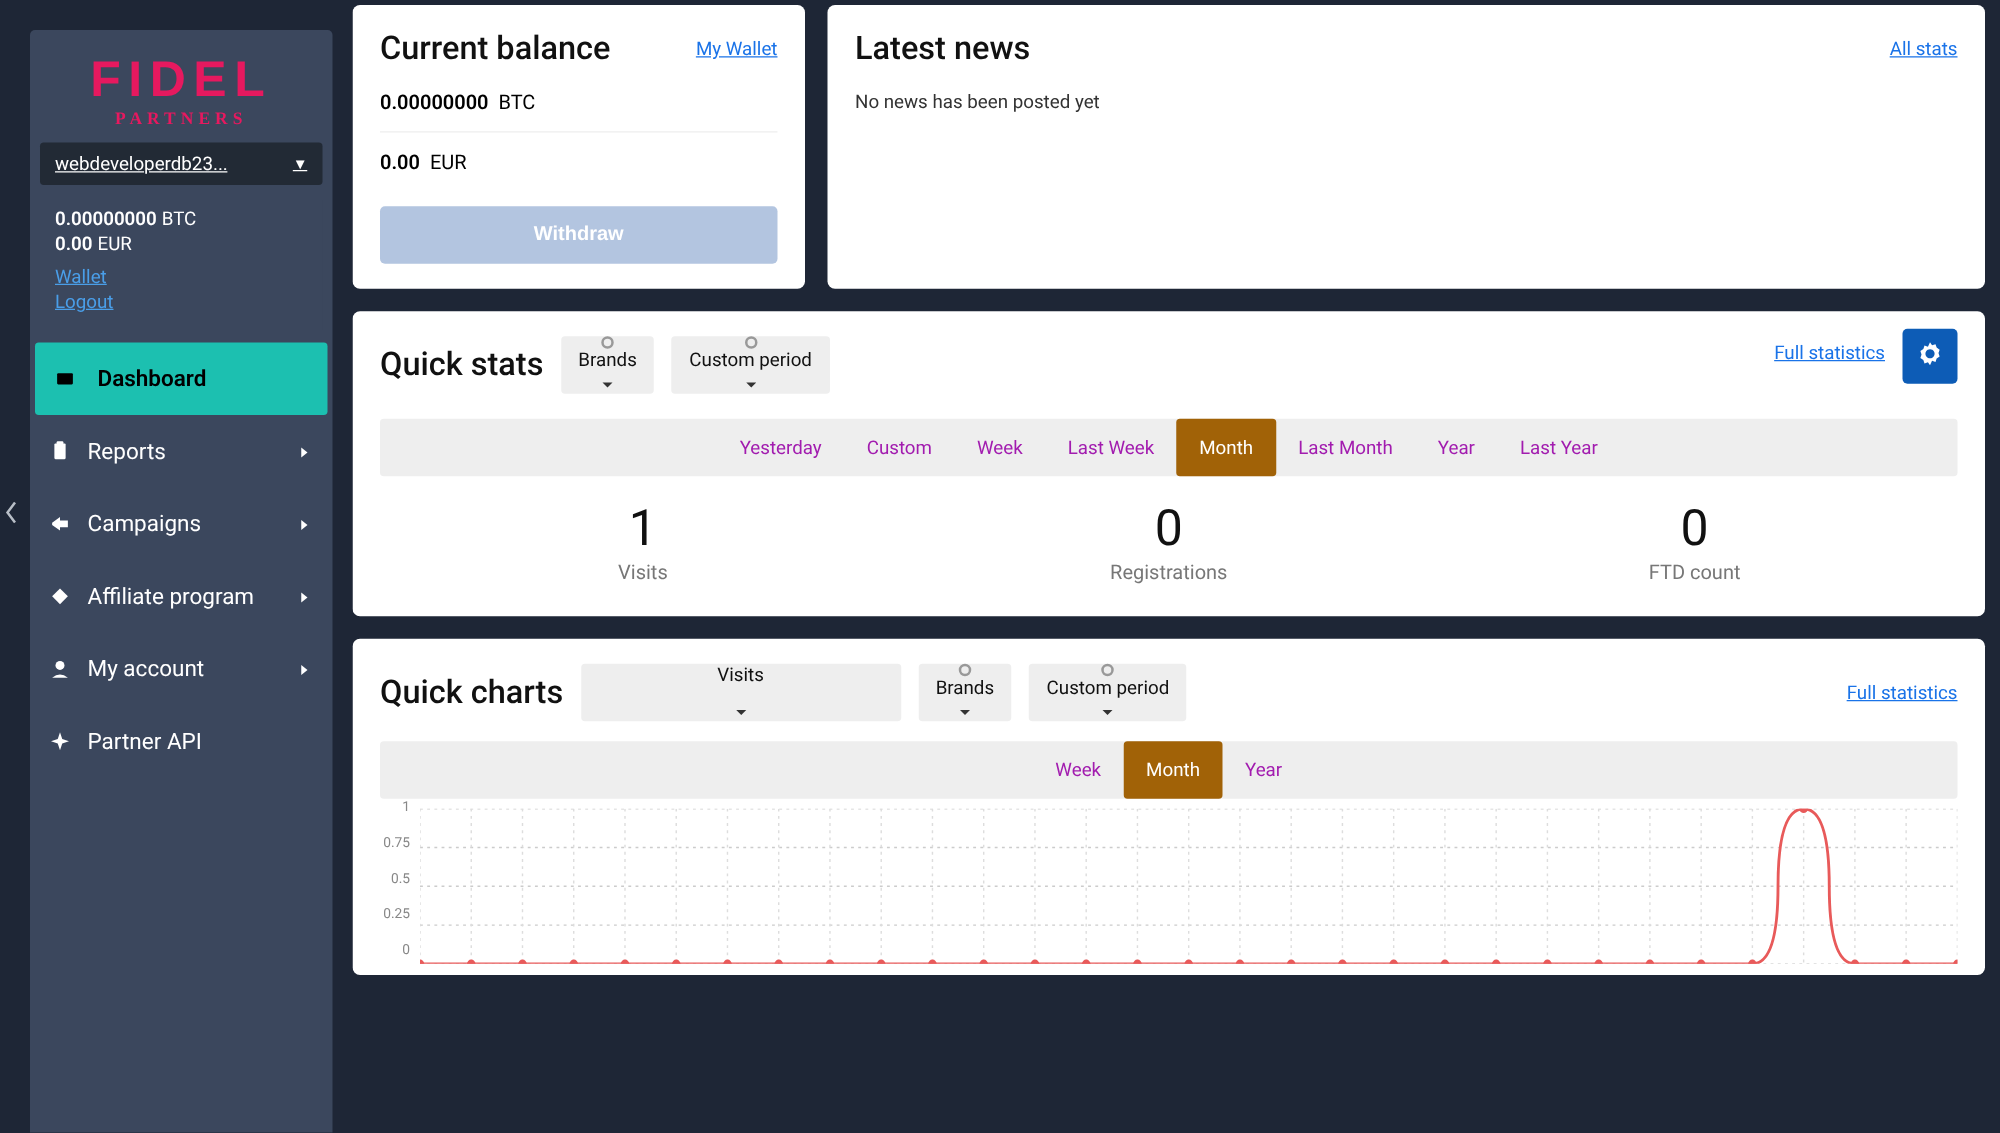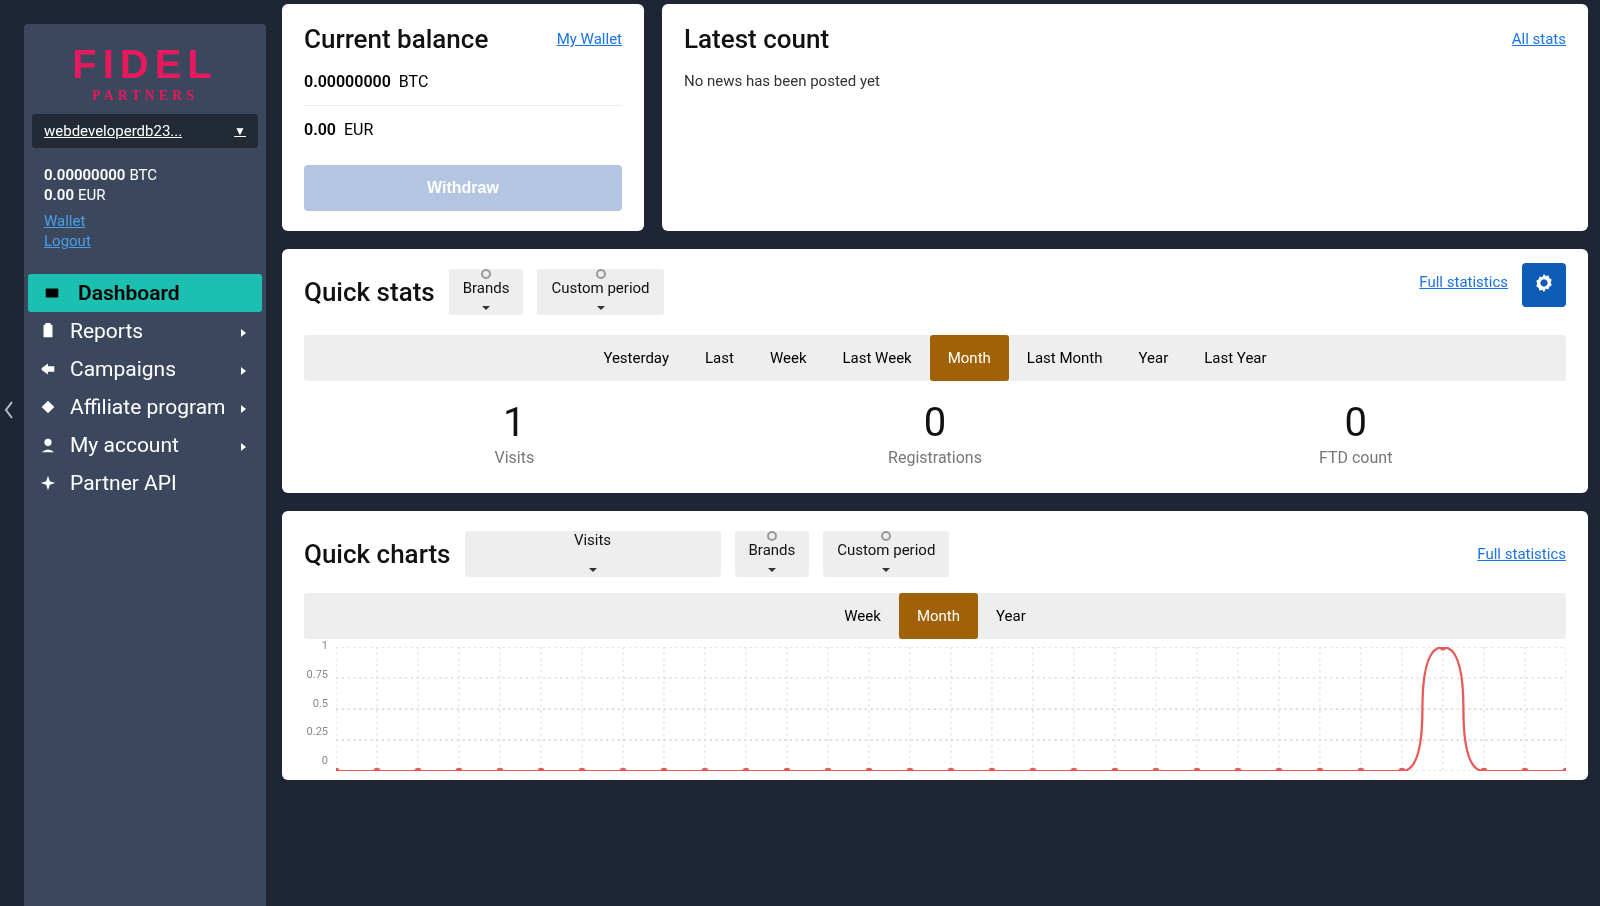--- a/index.html
+++ b/index.html
@@ -15,21 +15,21 @@
 .logo { width: 100%; padding: 20px 20px 10px; text-align:center;}
 .logo-main { font-size: 40px; font-weight: 900; letter-spacing: 6px; color: #e6195f; line-height: 1; font-family: Arial, sans-serif;}
 .logo-sub { font-size: 14px; letter-spacing: 4px; color:#e6195f; margin-top:4px; font-weight:700;font-family:Liberation Serif, serif;}
 .account-box { margin: 0 8px; background:#222a35; border-radius:3px; padding: 8px 12px; display:flex; align-items:center; justify-content:space-between; color:#fff; cursor:pointer;}
 .account-box span { text-decoration: underline; white-space:nowrap; overflow:hidden; text-overflow:ellipsis; max-width:160px;}
 .balance-box { margin: 12px 8px 0; background:#3b475d; padding: 6px 12px 14px; }
 .balance-box .line { font-size: 15px; margin-bottom: 2px; font-weight:600;}
 .balance-box .cur { font-weight:400; margin-left:4px;}
 .balance-box a { display:block; color:#4a9ee8; text-decoration:underline; font-size:15px; margin-top:8px;}
 .nav { margin-top: 10px;}
-.nav-item { display:flex; align-items:center; height:38px; padding:0 10px; color:#fff; font-size:21px; cursor:pointer; position:relative;}
+.nav-item { display:flex; align-items:center; height:58px; padding:0 10px; color:#fff; font-size:18px; cursor:pointer; position:relative;}
 .nav-item.active { background:#1cc0b0; color:#000; font-weight:600; border-radius:3px; margin:0 4px;}
 .nav-item.active .nav-label { color:#000; margin-left:4px;}
 .nav-ico { width:28px; display:flex; justify-content:center; margin-right:8px;}
 .nav-ico svg { width:18px; height:18px; fill:#fff;}
 .nav-item.active .nav-ico svg { fill:#000;}
 .nav-label { flex:1; text-align:left;}
 .nav-caret { width:16px;}
 .nav-caret svg { width:8px; height:10px; fill:#fff;}
 
 
@@ -55,21 +55,21 @@
 .qstats { width:100%; position:relative;}
 .qstats-controls { display:flex; align-items:center; gap:14px;}
 .dd { background:#eee; border-radius:3px; height:46px; padding:0 14px; display:flex; align-items:center; cursor:pointer; font-size:15px;flex-direction:column;}
 .dd .dot{ width:10px;height:10px;border:2px solid #999;border-radius:50%;}
 .dd .lbl{ color:#111;}
 .dd .car svg{width:10px;height:6px;fill:#333;}
 .gear { position:absolute; top:14px; right:22px; width:44px; height:44px; background:#0d5cb6; border-radius:4px; display:flex; align-items:center; justify-content:center; cursor:pointer;}
 .gear svg{width:22px;height:22px;fill:#fff;}
 .fullstats { position:absolute; right:80px; top:24px;}
 .tabrow { background:#eee; border-radius:3px; height:46px; margin-top:4px; display:flex; align-items:center; justify-content:center; gap:0;}
-.tab { padding:0 18px; height:46px; display:flex; align-items:center; font-size:15px; color:#000000; cursor:pointer;}
+.tab { padding:0 18px; height:46px; display:flex; align-items:center; font-size:15px; color:#a21caf; cursor:pointer;}
 .tab.active { background:#a16207; color:#fff; border-radius:3px;}
 .statsrow { display:flex; margin-top:18px; margin-bottom:6px;}
 .stat { flex:1; text-align:center;}
 .stat-val { font-size:40px; font-weight:400; color:#111;}
 .stat-lbl { font-size:16px; color:#777; margin-top:2px;}
 .dd.plain { background:#eee; width:256px; justify-content:space-between;}
 .ylabels { position:absolute; left:0; top:0; bottom:0; width:28px; font-size:11px; color:#888; text-align:right;}
 .chart-wrap { position:relative; height:115px; margin-top:6px; padding-left:32px;}
 .grid-area { position:absolute; left:32px; right:0; top:2px; bottom:0;}
 
@@ -176,21 +176,21 @@
           <span class="cur">BTC</span>
         </div>
       <div class="balline">
           <span>0.00</span>
           <span class="cur">EUR</span>
         </div>
       <button class="withdraw-btn">Withdraw</button>
     </section>
     <section class="card newscard">
       <div class="card-head">
-        <h2 class="card-title">Latest count</h2>
+        <h2 class="card-title">Latest news</h2>
         <a class="link">All stats</a>
       </div>
       <div class="newsbody">No news has been posted yet</div>
     </section>
   </div>
 
   <section class="card qstats" style="margin-bottom:18px;">
     <div class="qstats-controls">
       <h2 class="card-title">Quick stats</h2>
       <div class="dd">
@@ -209,21 +209,21 @@
       </div>
     </div>
     <a class="link fullstats">Full statistics</a>
     <div class="gear">
       <span><svg viewBox="0 0 24 24">
             <path d="M12 8 a4 4 0 1 0 0.01 0 Z M12 2 l1.8 2.6 3-1 1 3 2.6 1.8 -1 3 1 3 -2.6 1.8 -1 3 -3 -1 L12 22 l-1.8-2.6 -3 1 -1-3 L3.6 15.6 l1-3 -1-3 L6.2 7.8 l1-3 3 1 Z" fill="#fff"></path>
           </svg></span>
     </div>
     <div class="tabrow" id="qs-tabs" style="margin-top:20px;">
         <div class="tab">Yesterday</div>
-        <div class="tab">Last</div>
+        <div class="tab">Custom</div>
         <div class="tab">Week</div>
         <div class="tab">Last Week</div>
         <div class="tab active">Month</div>
         <div class="tab">Last Month</div>
         <div class="tab">Year</div>
         <div class="tab">Last Year</div>
       </div>
     <div class="statsrow" id="qs-stats">
         <div class="stat">
           <div class="stat-val">1</div>

